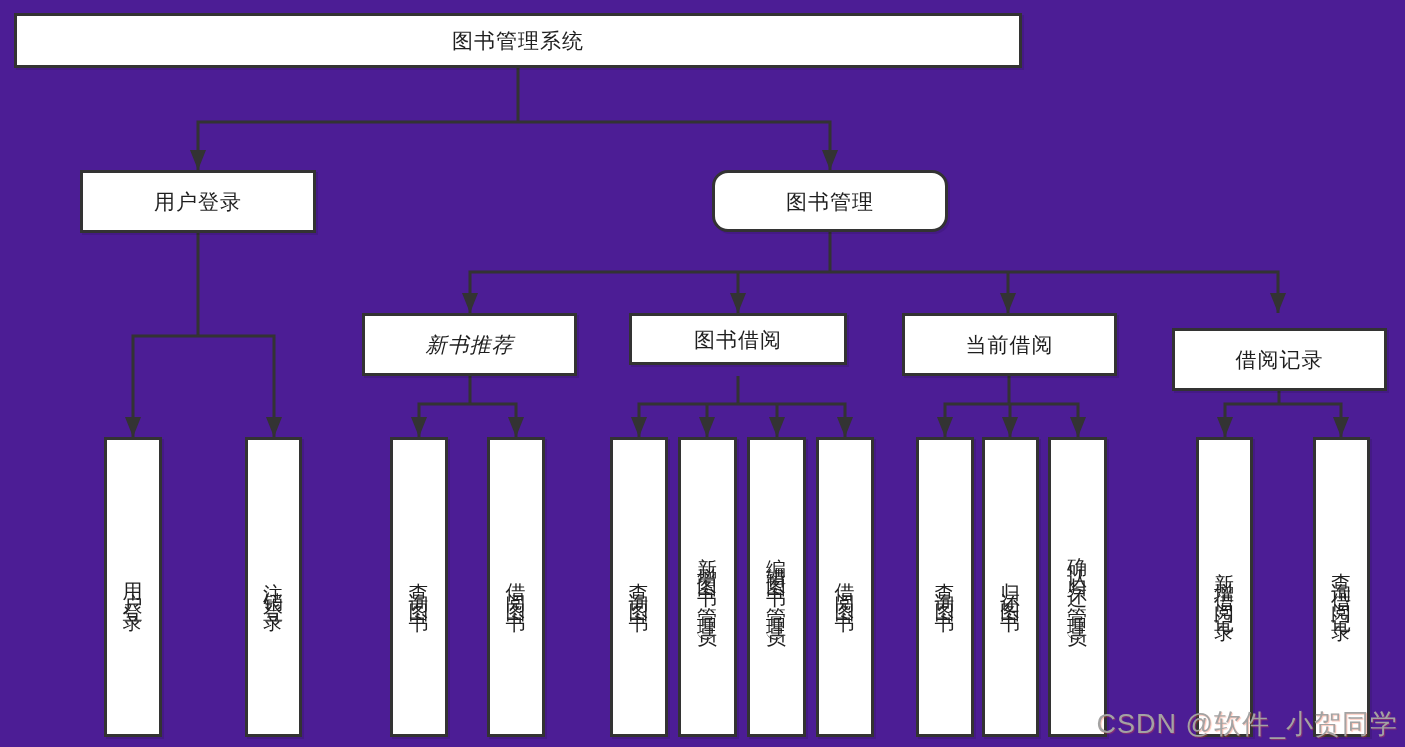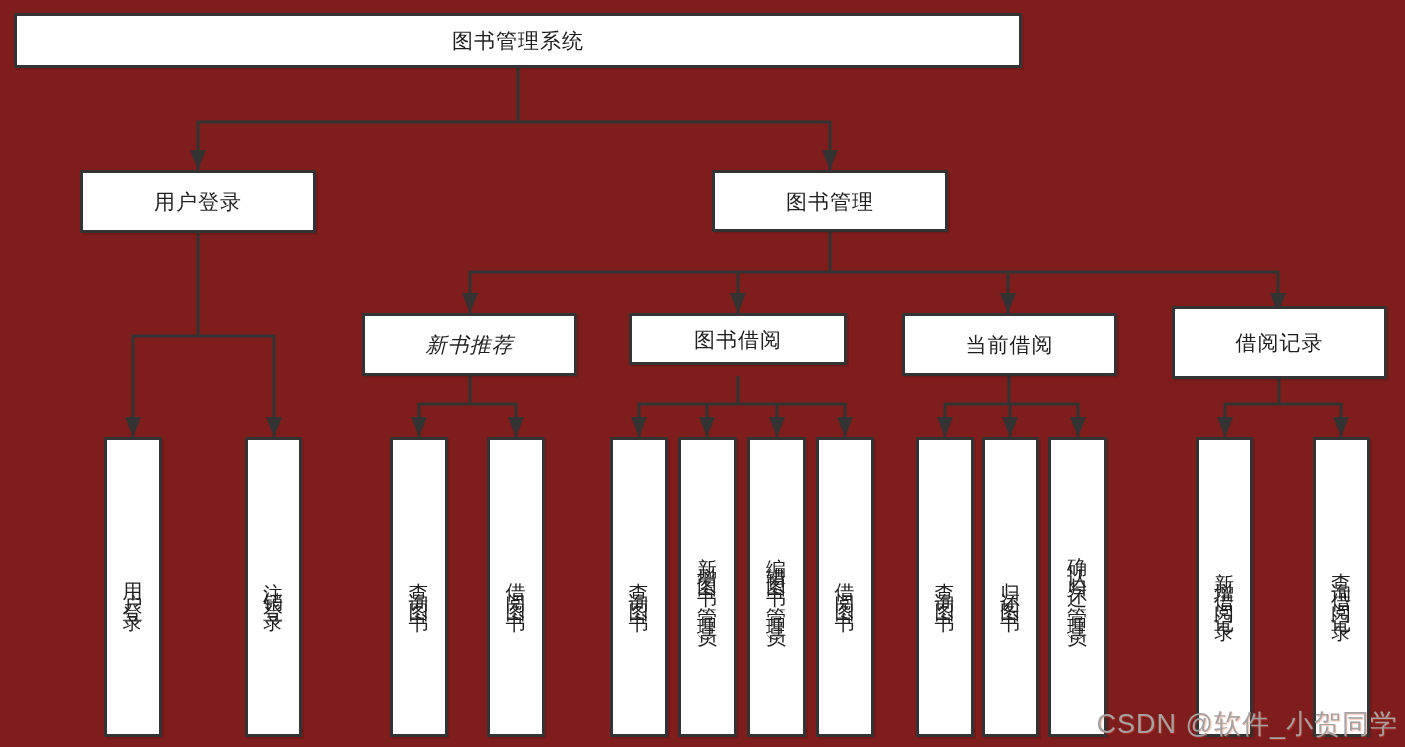--- a/index.html
+++ b/index.html
@@ -1,20 +1,20 @@
 <!DOCTYPE html>
 <html><head>
 <meta charset="utf-8">
 <style>
   html, body { margin: 0; padding: 0; background: #ffffff; }
   #canvas {
     position: relative;
     width: 1405px;
     height: 747px;
-    background: #7f1d1d;
+    background: #4c1d95;
     overflow: hidden;
     font-family: "Liberation Sans", "DejaVu Sans", sans-serif;
     color: #1f1f1f;
   }
   #connectors {
     position: absolute;
     left: 0; top: 0;
     width: 1405px; height: 747px;
     z-index: 1;
     pointer-events: none;
@@ -41,25 +41,25 @@
     writing-mode: vertical-rl;
     text-orientation: mixed;
     font-size: 20px;
     letter-spacing: 10px;
     line-height: 1;
     white-space: nowrap;
   }
   
   #n-root           { left: 14px;   top: 13px;  width: 1008px; height: 55px; }
   #n-user-login     { left: 80px;   top: 170px; width: 236px;  height: 63px; }
-  #n-book-mgmt      { left: 712px;  top: 170px; width: 236px;  height: 62px; }
+  #n-book-mgmt      { left: 712px;  top: 170px; width: 236px;  height: 62px; border-radius: 16px; }
   #n-new-book       { left: 362px;  top: 313px; width: 215px;  height: 63px; font-style: italic; }
   #n-book-borrow    { left: 629px;  top: 313px; width: 218px;  height: 52px; }
   #n-current-borrow { left: 902px;  top: 313px; width: 215px;  height: 63px; }
-  #n-borrow-record  { left: 1172px; top: 306px; width: 215px;  height: 73px; }
+  #n-borrow-record  { left: 1172px; top: 328px; width: 215px;  height: 63px; }
   #n-ul-login   { left: 104px;  width: 58px; }
   #n-ul-logout  { left: 245px;  width: 57px; }
   #n-nb-query   { left: 390px;  width: 58px; }
   #n-nb-borrow  { left: 487px;  width: 58px; }
   #n-bb-query   { left: 610px;  width: 58px; }
   #n-bb-add     { left: 678px;  width: 59px; }
   #n-bb-edit    { left: 747px;  width: 59px; }
   #n-bb-borrow  { left: 816px;  width: 58px; }
   #n-cb-query   { left: 916px;  width: 58px; }
   #n-cb-return  { left: 982px;  width: 57px; }

